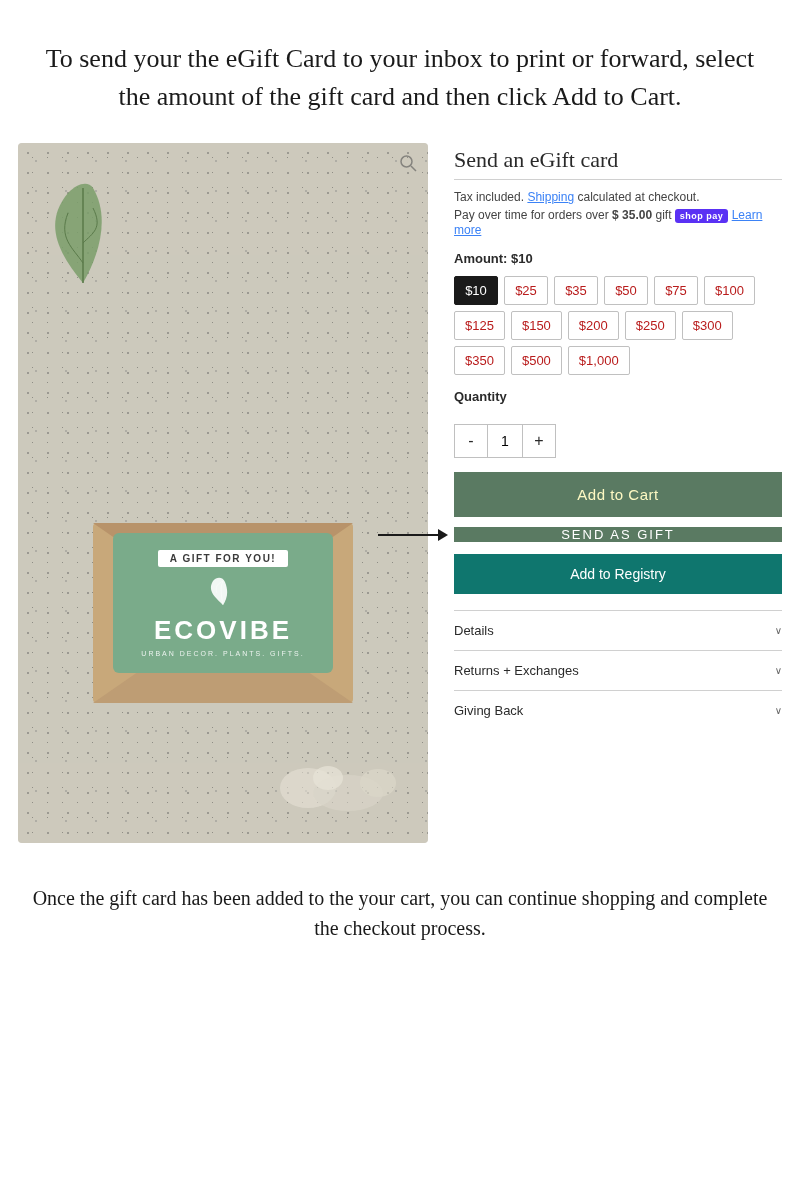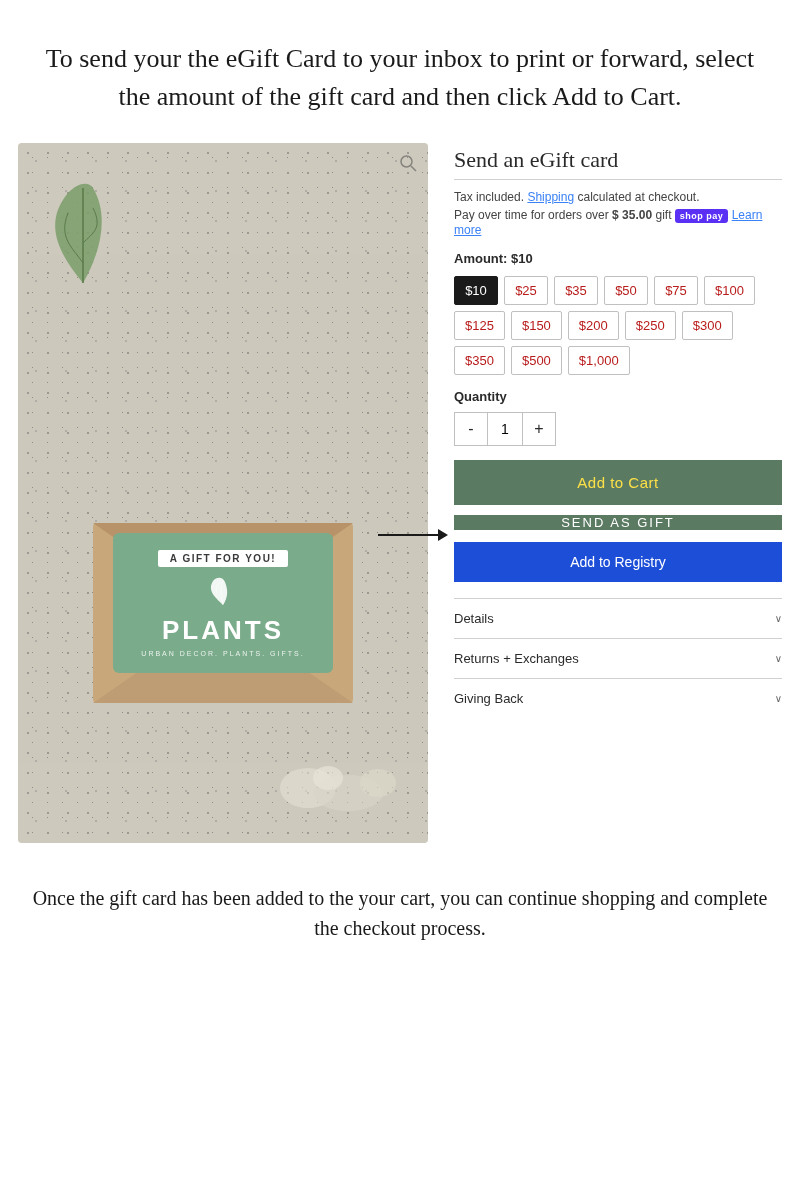--- a/index.html
+++ b/index.html
@@ -291,21 +291,21 @@
       background: #1a1a1a;
       color: white;
       border-color: #1a1a1a;
     }
 
     .quantity-label {
       font-size: 13px;
       font-weight: bold;
       color: #2a2a2a;
       font-family: Arial, sans-serif;
-      margin-bottom: 8px;
+      margin-bottom: 20px;
     }
 
     .quantity-control {
       display: flex;
       align-items: center;
       border: 1px solid #c0c0c0;
       width: fit-content;
       margin-bottom: 14px;
     }
 
@@ -332,21 +332,21 @@
       display: flex;
       align-items: center;
       justify-content: center;
       font-size: 14px;
       font-family: Arial, sans-serif;
     }
 
     .add-to-cart-btn {
       width: 100%;
       background: #5a7a62;
-      color: #fde047;
+      color: #fef9c3;
       border: none;
       padding: 14px;
       font-size: 15px;
       font-family: Arial, sans-serif;
       cursor: pointer;
       margin-bottom: 8px;
       letter-spacing: 0.5px;
     }
 
     .send-as-gift-btn {
@@ -357,21 +357,21 @@
       font-size: 13px;
       font-family: Arial, sans-serif;
       letter-spacing: 2px;
       cursor: pointer;
       margin-bottom: 12px;
       text-transform: uppercase;
     }
 
     .add-to-registry-btn {
       width: 100%;
-      background: #1d4ed8;
+      background: #0f766e;
       color: white;
       border: none;
       padding: 12px;
       font-size: 14px;
       font-family: Arial, sans-serif;
       cursor: pointer;
       margin-bottom: 16px;
     }
 
     .accordion-item {
@@ -446,21 +446,21 @@
           <div class="gift-card-in-envelope">
             <div class="gift-card-tag">A GIFT FOR YOU!</div>
 
             <div class="ecovibe-leaf-icon">
               <svg width="40" height="30" viewBox="0 0 40 30">
                 <path d="M20 28 C12 20, 4 14, 10 4 C14 -1, 20 0, 22 5 C26 15, 24 22, 20 28Z" fill="white" opacity="0.9"></path>
                 <path d="M20 28 C18 18, 17 10, 20 4" stroke="rgba(255,255,255,0.5)" stroke-width="1" fill="none"></path>
                 <path d="M14 16 C10 8, 20 4, 20 4" stroke="rgba(255,255,255,0.5)" stroke-width="0.8" fill="none"></path>
               </svg>
             </div>
-            <div class="ecovibe-logo-text">PLANTS</div>
+            <div class="ecovibe-logo-text">ECOVIBE</div>
             <div class="ecovibe-tagline">URBAN DECOR. PLANTS. GIFTS.</div>
           </div>
         </div>
       </div>
 
       <div class="stones-decoration">
         <svg viewBox="0 0 120 80">
           <ellipse cx="30" cy="55" rx="28" ry="20" fill="#e8e4d8" opacity="0.8"></ellipse>
           <ellipse cx="70" cy="60" rx="35" ry="18" fill="#ddd8cc" opacity="0.7"></ellipse>
           <ellipse cx="100" cy="50" rx="18" ry="14" fill="#e0dcce" opacity="0.75"></ellipse>

